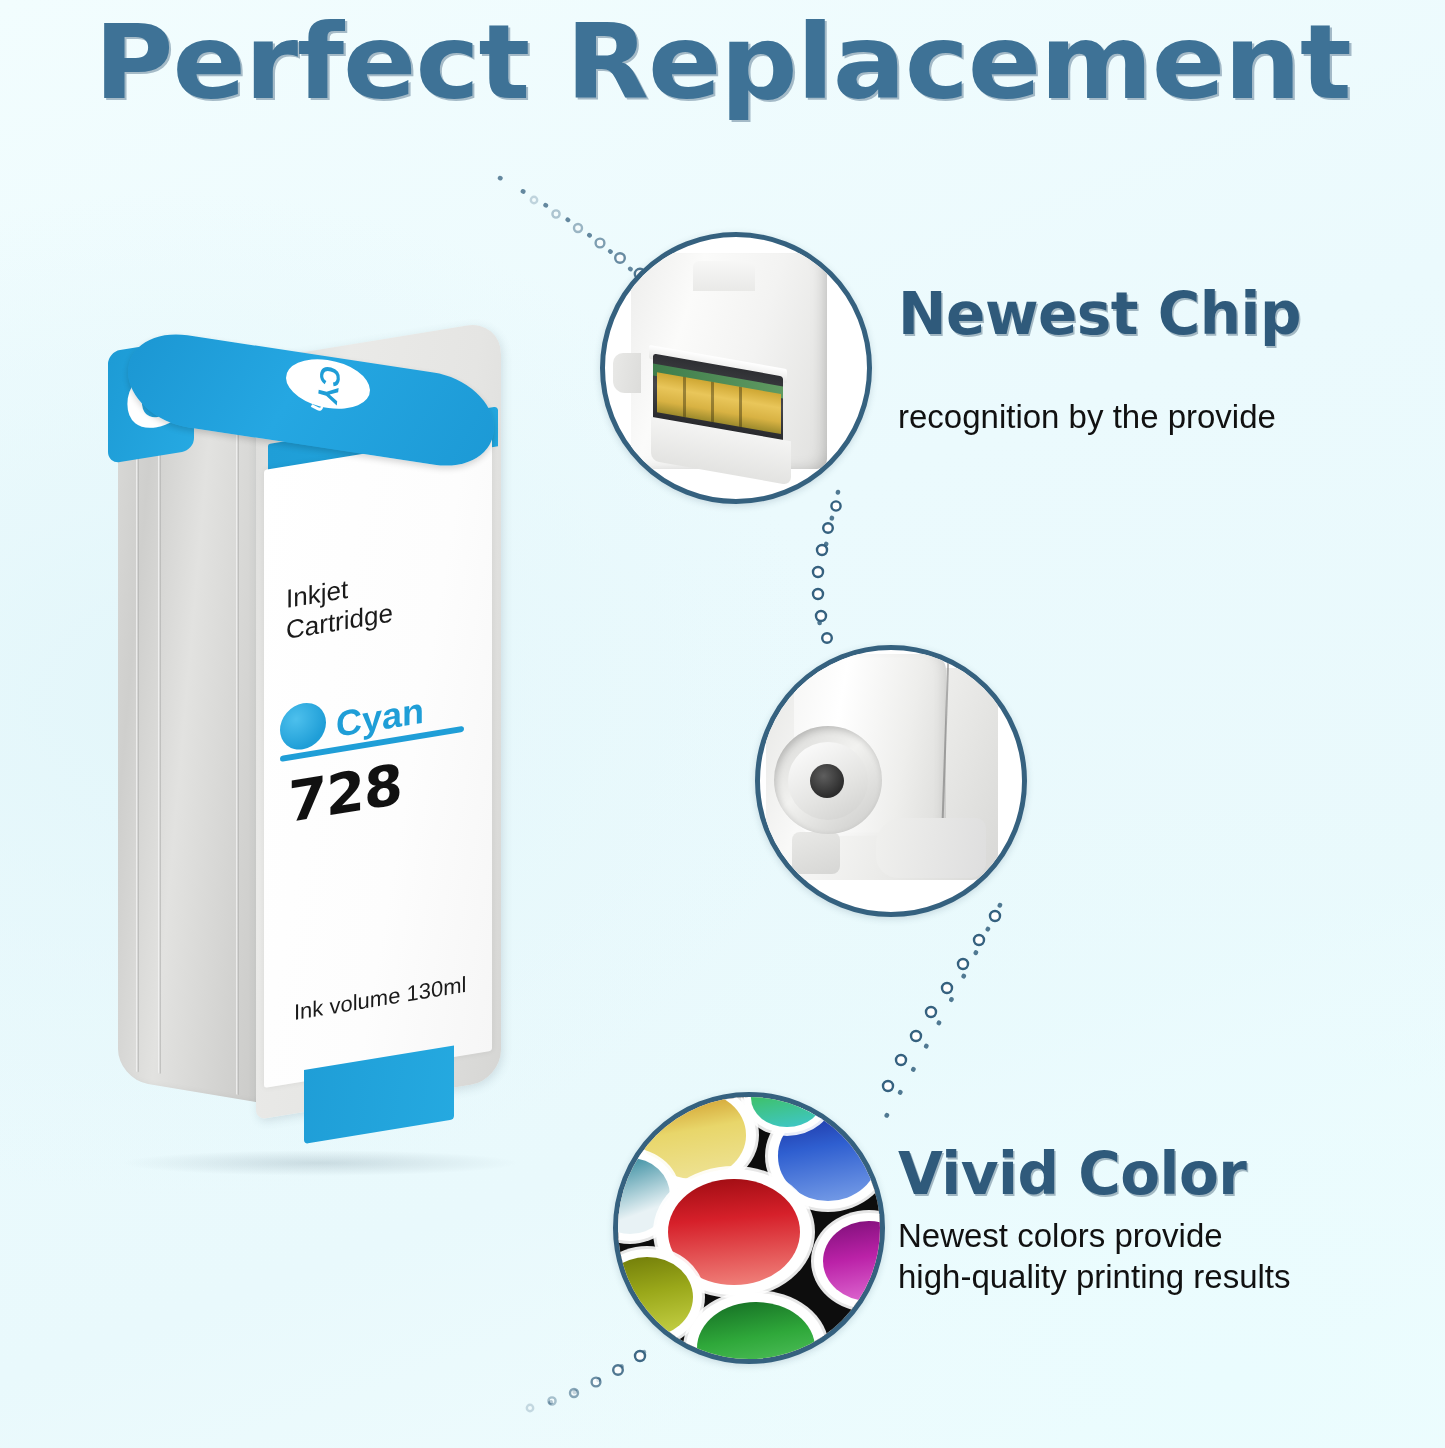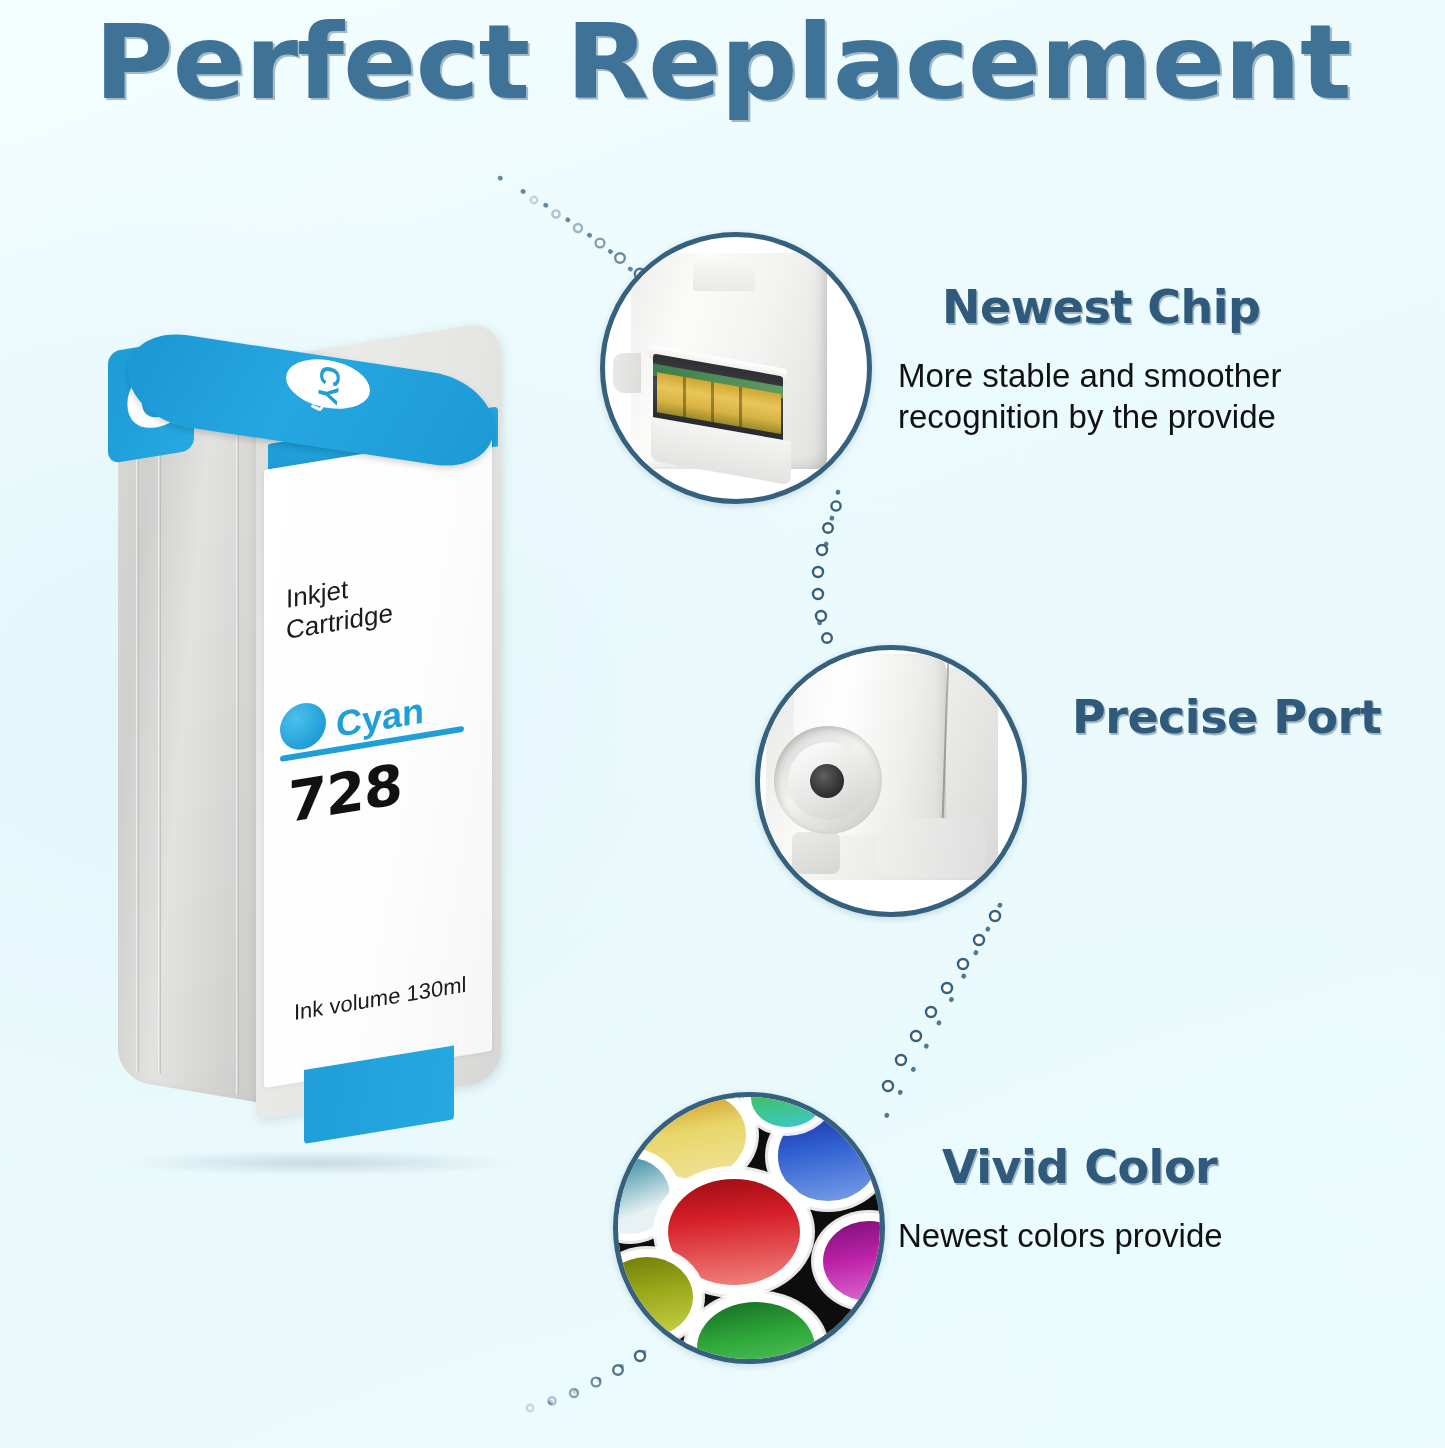--- a/index.html
+++ b/index.html
@@ -258,23 +258,23 @@
 
   
   .paint-bg{position:absolute;left:0;top:0;width:100%;height:100%;background:#0d0d0d;}
   .can{position:absolute;border-radius:50%;background:#fff;box-shadow:0 0 0 3px rgba(255,255,255,.9);}
   .can i{position:absolute;left:8%;top:8%;width:84%;height:84%;border-radius:50%;display:block;}
 
   
   .f-head{
     position:absolute;
     font-family:"DejaVu Sans","Liberation Sans",sans-serif;
-    font-weight:700;font-size:46px;color:#2f5a7b;
+    font-weight:700;font-size:58px;color:#2f5a7b;
     text-shadow:1.5px 1.5px 0 rgba(30,60,85,.35);
-    white-space:nowrap;letter-spacing:-0.5px;margin-left:44px;
+    white-space:nowrap;letter-spacing:-0.5px;
   }
   .f-body{
     position:absolute;
     font-family:"Liberation Sans",sans-serif;
     font-size:33px;color:#111;line-height:1.25;white-space:nowrap;
   }
   #chip-head{left:898px;top:280px;}
   #chip-body{left:898px;top:355px;}
   #port-head{left:1028px;top:690px;}
   #port-body{left:1028px;top:765px;}
@@ -383,38 +383,37 @@
       <div class="chip-green"></div>
       <div class="chip-gold"></div>
       <div class="chip-line" style="left:30px"></div>
       <div class="chip-line" style="left:58px"></div>
       <div class="chip-line" style="left:86px"></div>
     </div>
     <div class="chip-low"></div>
   </div>
   <div class="f-head" id="chip-head">Newest Chip</div>
   <div class="f-body" id="chip-body">
-    <span>More stable and smoother</span><br>
+    <br>
     <span>recognition by the provide</span>
   </div>
 
   <div class="fcircle" id="circle-port">
     <div class="port-base"></div>
     <div class="port-drum">
         <div class="port-seam"></div>
       </div>
     <div class="port-foot"></div>
     <div class="port-tab"></div>
     <div class="port-ring-o">
       <div class="port-ring-m">
         <div class="port-hole"></div>
       </div>
     </div>
   </div>
-  <div class="f-head" id="port-head">Precise Port</div>
 
   <div class="fcircle" id="circle-color">
     <div class="paint-bg"></div>
     <div class="can" style="left:14px;top:-14px;width:124px;height:104px;">
       <i style="background:linear-gradient(170deg,#c98a18 0%,#e8d66a 45%,#efe49a 100%);"></i>
     </div>
     <div class="can" style="left:150px;top:6px;width:120px;height:106px;">
       <i style="background:linear-gradient(170deg,#1b2f9e 0%,#2f5fd0 40%,#7aa0e8 100%);"></i>
     </div>
     <div class="can" style="left:-36px;top:54px;width:96px;height:90px;">
@@ -432,15 +431,16 @@
     <div class="can" style="left:68px;top:196px;width:140px;height:110px;">
       <i style="background:linear-gradient(170deg,#146b23 0%,#2fa83a 40%,#6ed47a 100%);"></i>
     </div>
     <div class="can" style="left:126px;top:-34px;width:86px;height:70px;">
       <i style="background:linear-gradient(170deg,#1d8f5a 0%,#3ec16a 40%,#3fc7cf 100%);"></i>
     </div>
   </div>
   <div class="f-head" id="color-head">Vivid Color</div>
   <div class="f-body" id="color-body">
     <span>Newest colors provide</span><br>
+    <span>high-quality printing results</span>
   </div>
 
 </div>
 
 </body></html>

